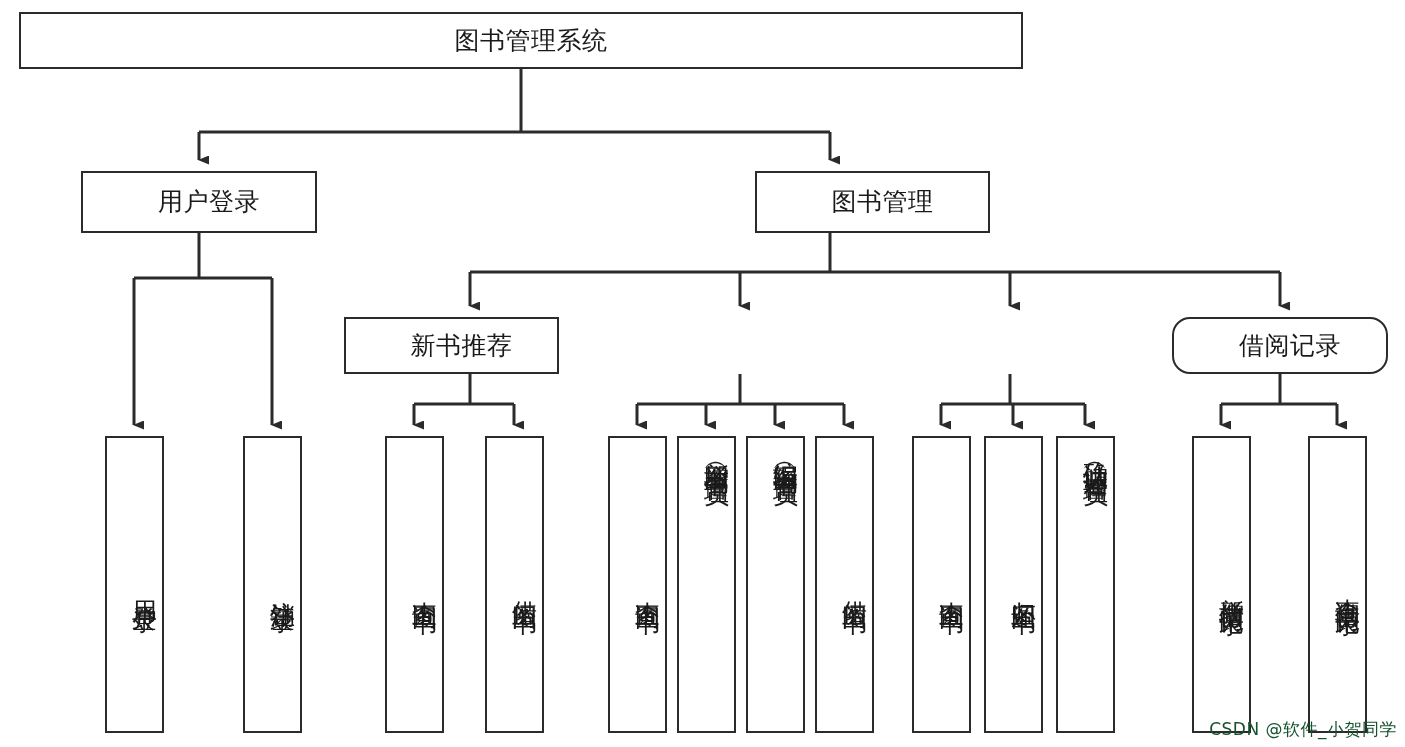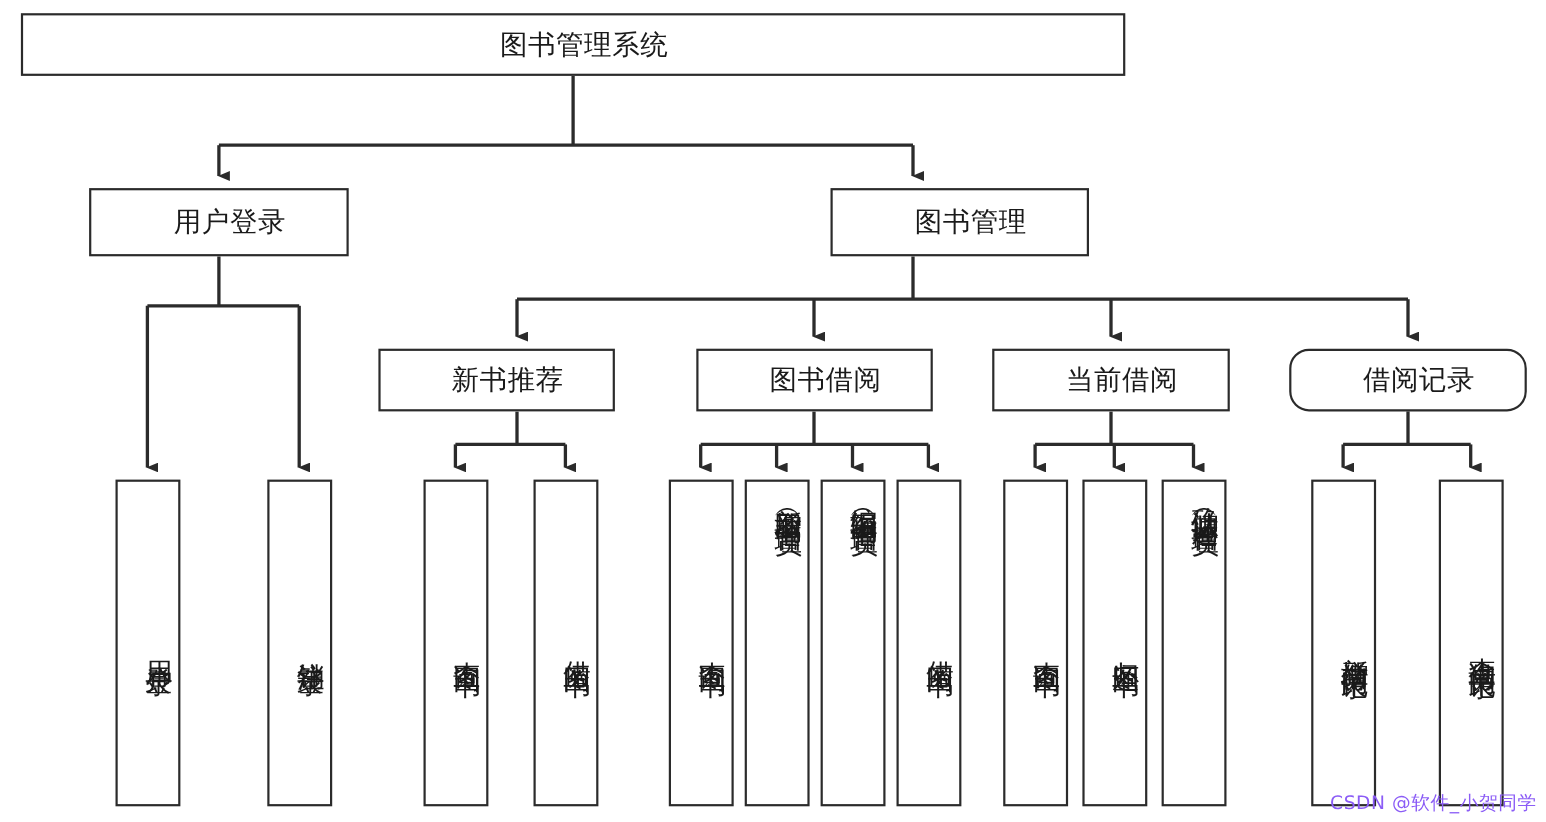--- a/index.html
+++ b/index.html
@@ -57,21 +57,21 @@
     text-orientation: upright;
     font-size: 25px;
     letter-spacing: 3px;
     line-height: 1;
   }
   #watermark {
     position: absolute;
     right: 8px;
     bottom: 6px;
     font-size: 17px;
-    color: #8b5cf6;
+    color: #14532d;
     z-index: 5;
     white-space: nowrap;
     letter-spacing: 0.5px;
   }
 </style>
 </head>
 <body>
 
 <div id="diagram-root">
 
@@ -133,26 +133,20 @@
   <div class="node horiz" style="left:81px; top:171px; width:236px; height:62px;">
     <span class="node-label">用户登录</span>
   </div>
   <div class="node horiz" style="left:712px; top:171px; width:235px; height:62px;margin-left:43px;">
     <span class="node-label">图书管理</span>
   </div>
 
   <div class="node horiz" style="left:344px; top:317px; width:215px; height:57px;">
     <span class="node-label">新书推荐</span>
   </div>
-  <div class="node horiz" style="left:633px; top:317px; width:215px; height:57px;">
-    <span class="node-label">图书借阅</span>
-  </div>
-  <div class="node horiz" style="left:902px; top:317px; width:216px; height:57px;">
-    <span class="node-label">当前借阅</span>
-  </div>
   <div class="node horiz" style="left:1172px; top:317px; width:216px; height:57px;border-radius:18px;">
     <span class="node-label">借阅记录</span>
   </div>
 
   <div class="node vert" style="left:105px; top:436px; width:59px; height:297px; align-items:center;">
     <span class="node-label">用户登录</span>
   </div>
   <div class="node vert" style="left:243px; top:436px; width:59px; height:297px; align-items:center;">
     <span class="node-label">注销登录</span>
   </div>

